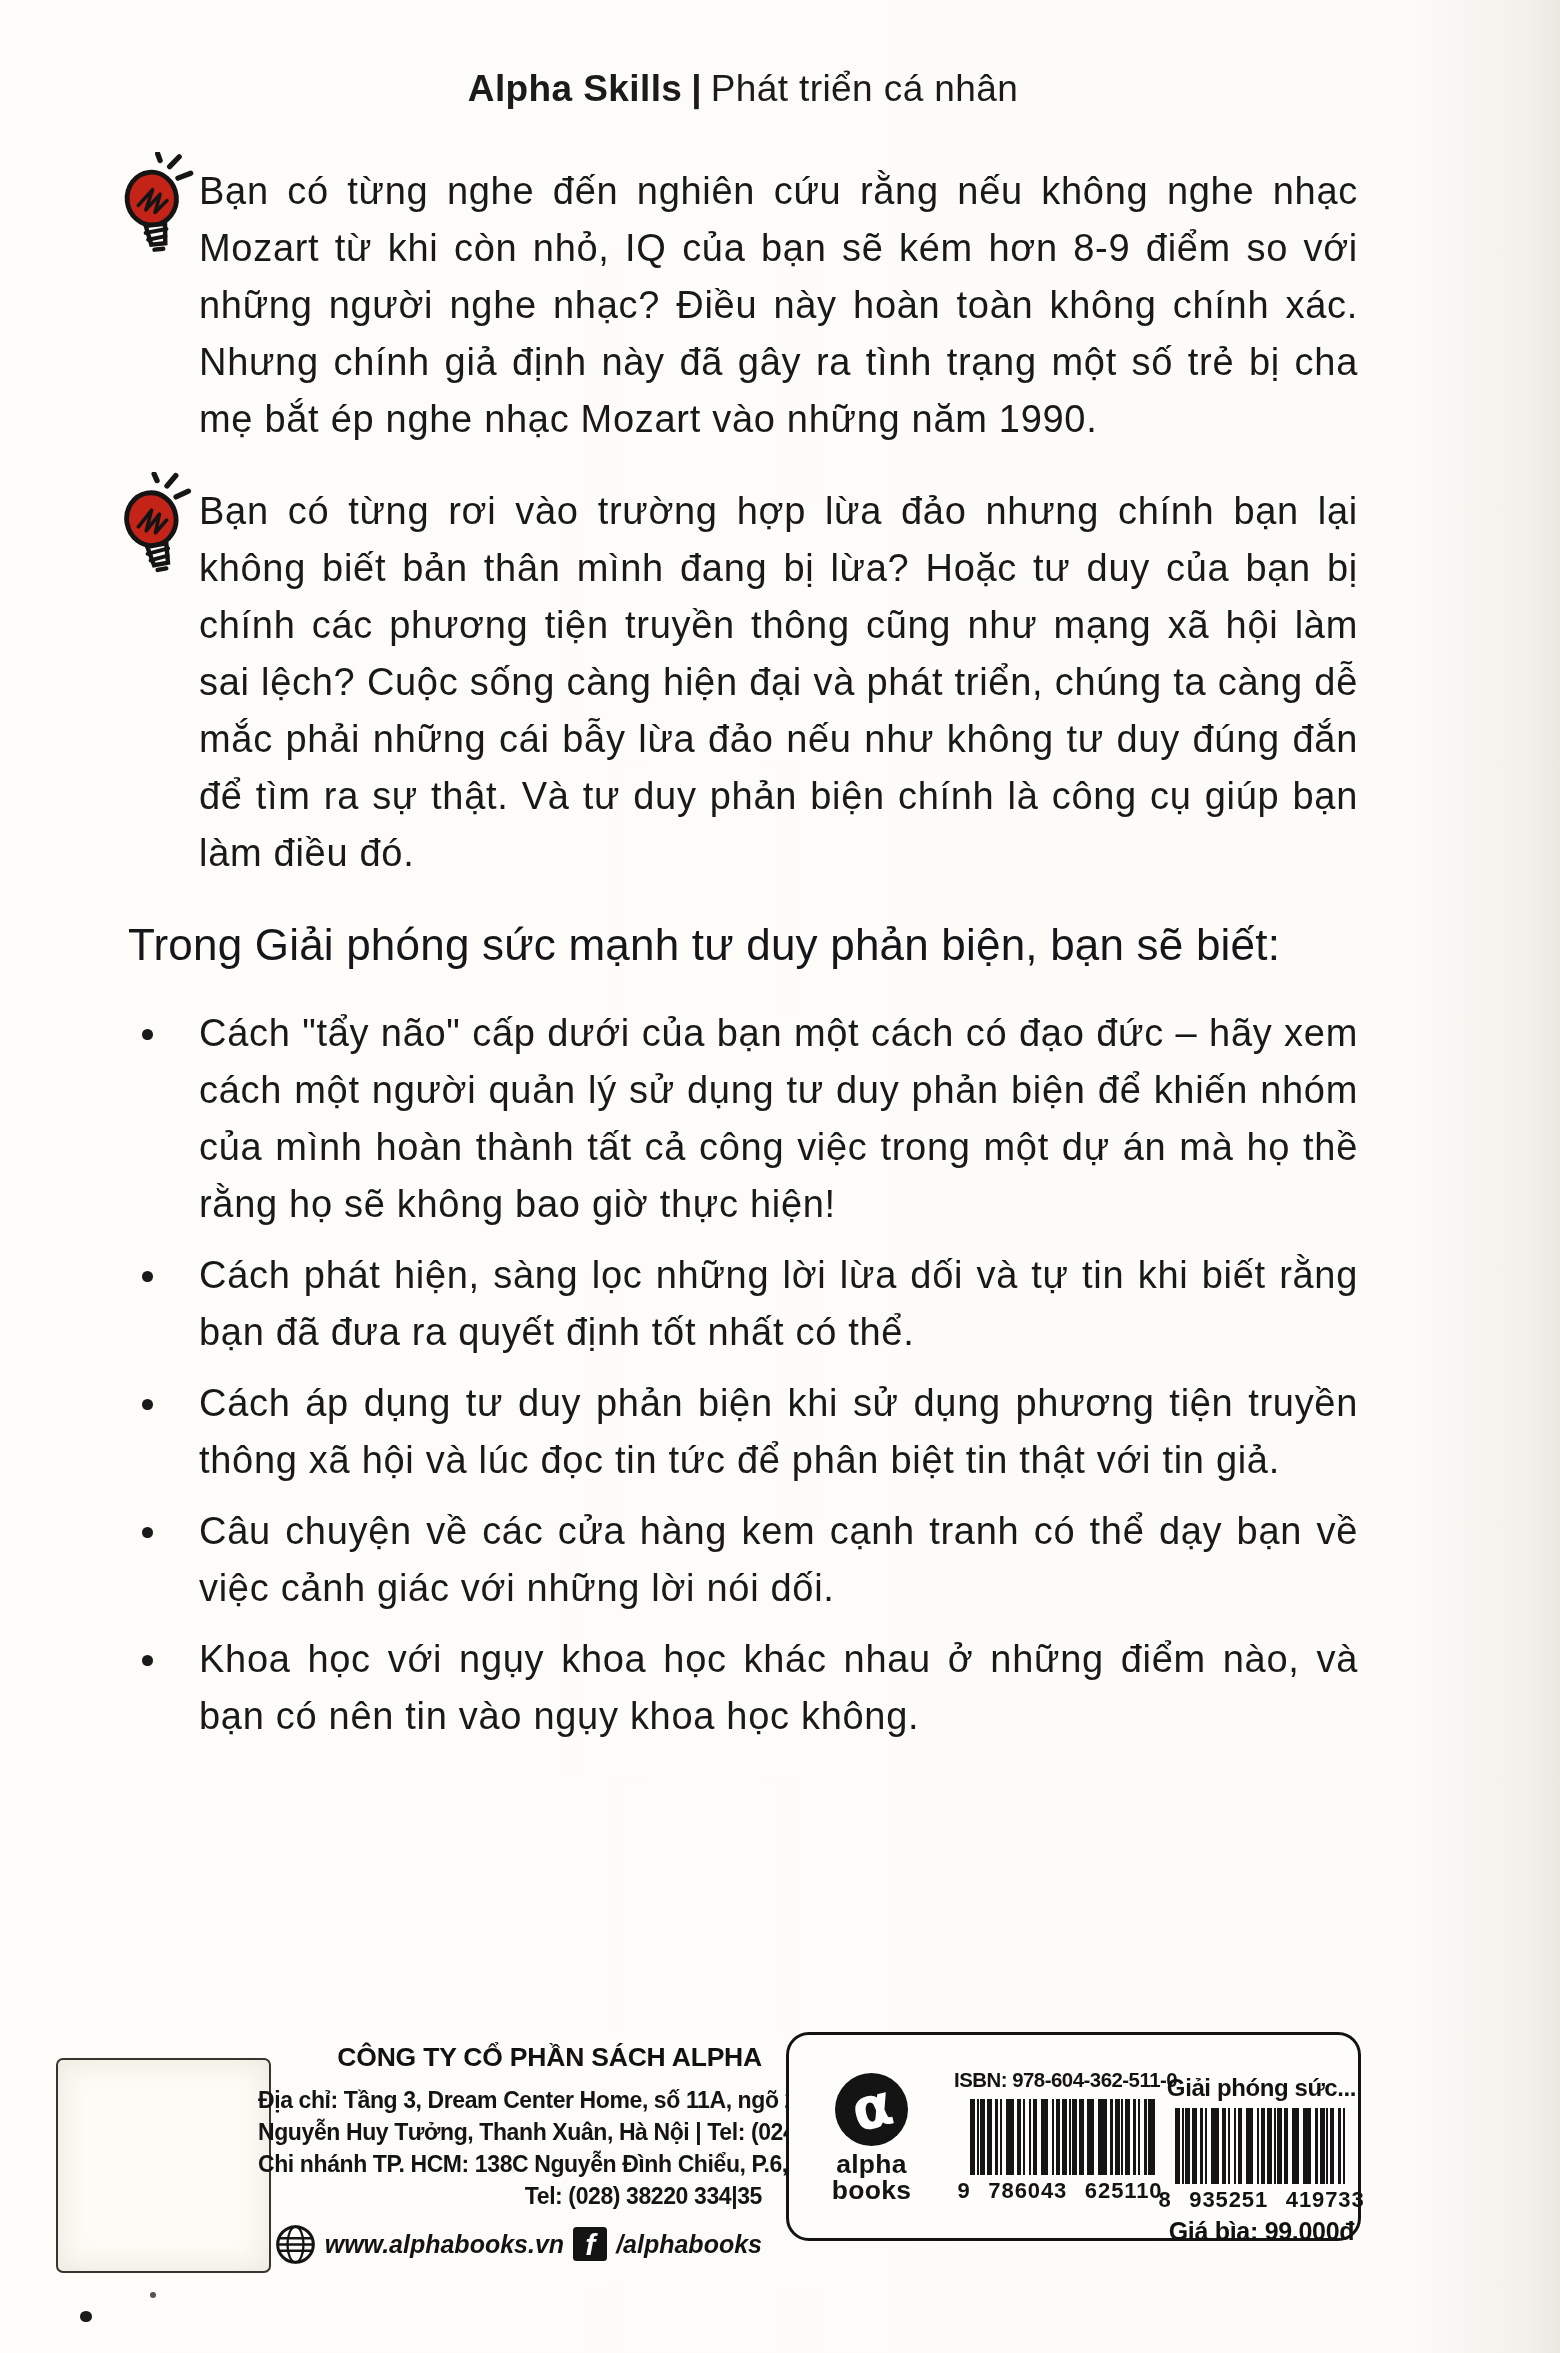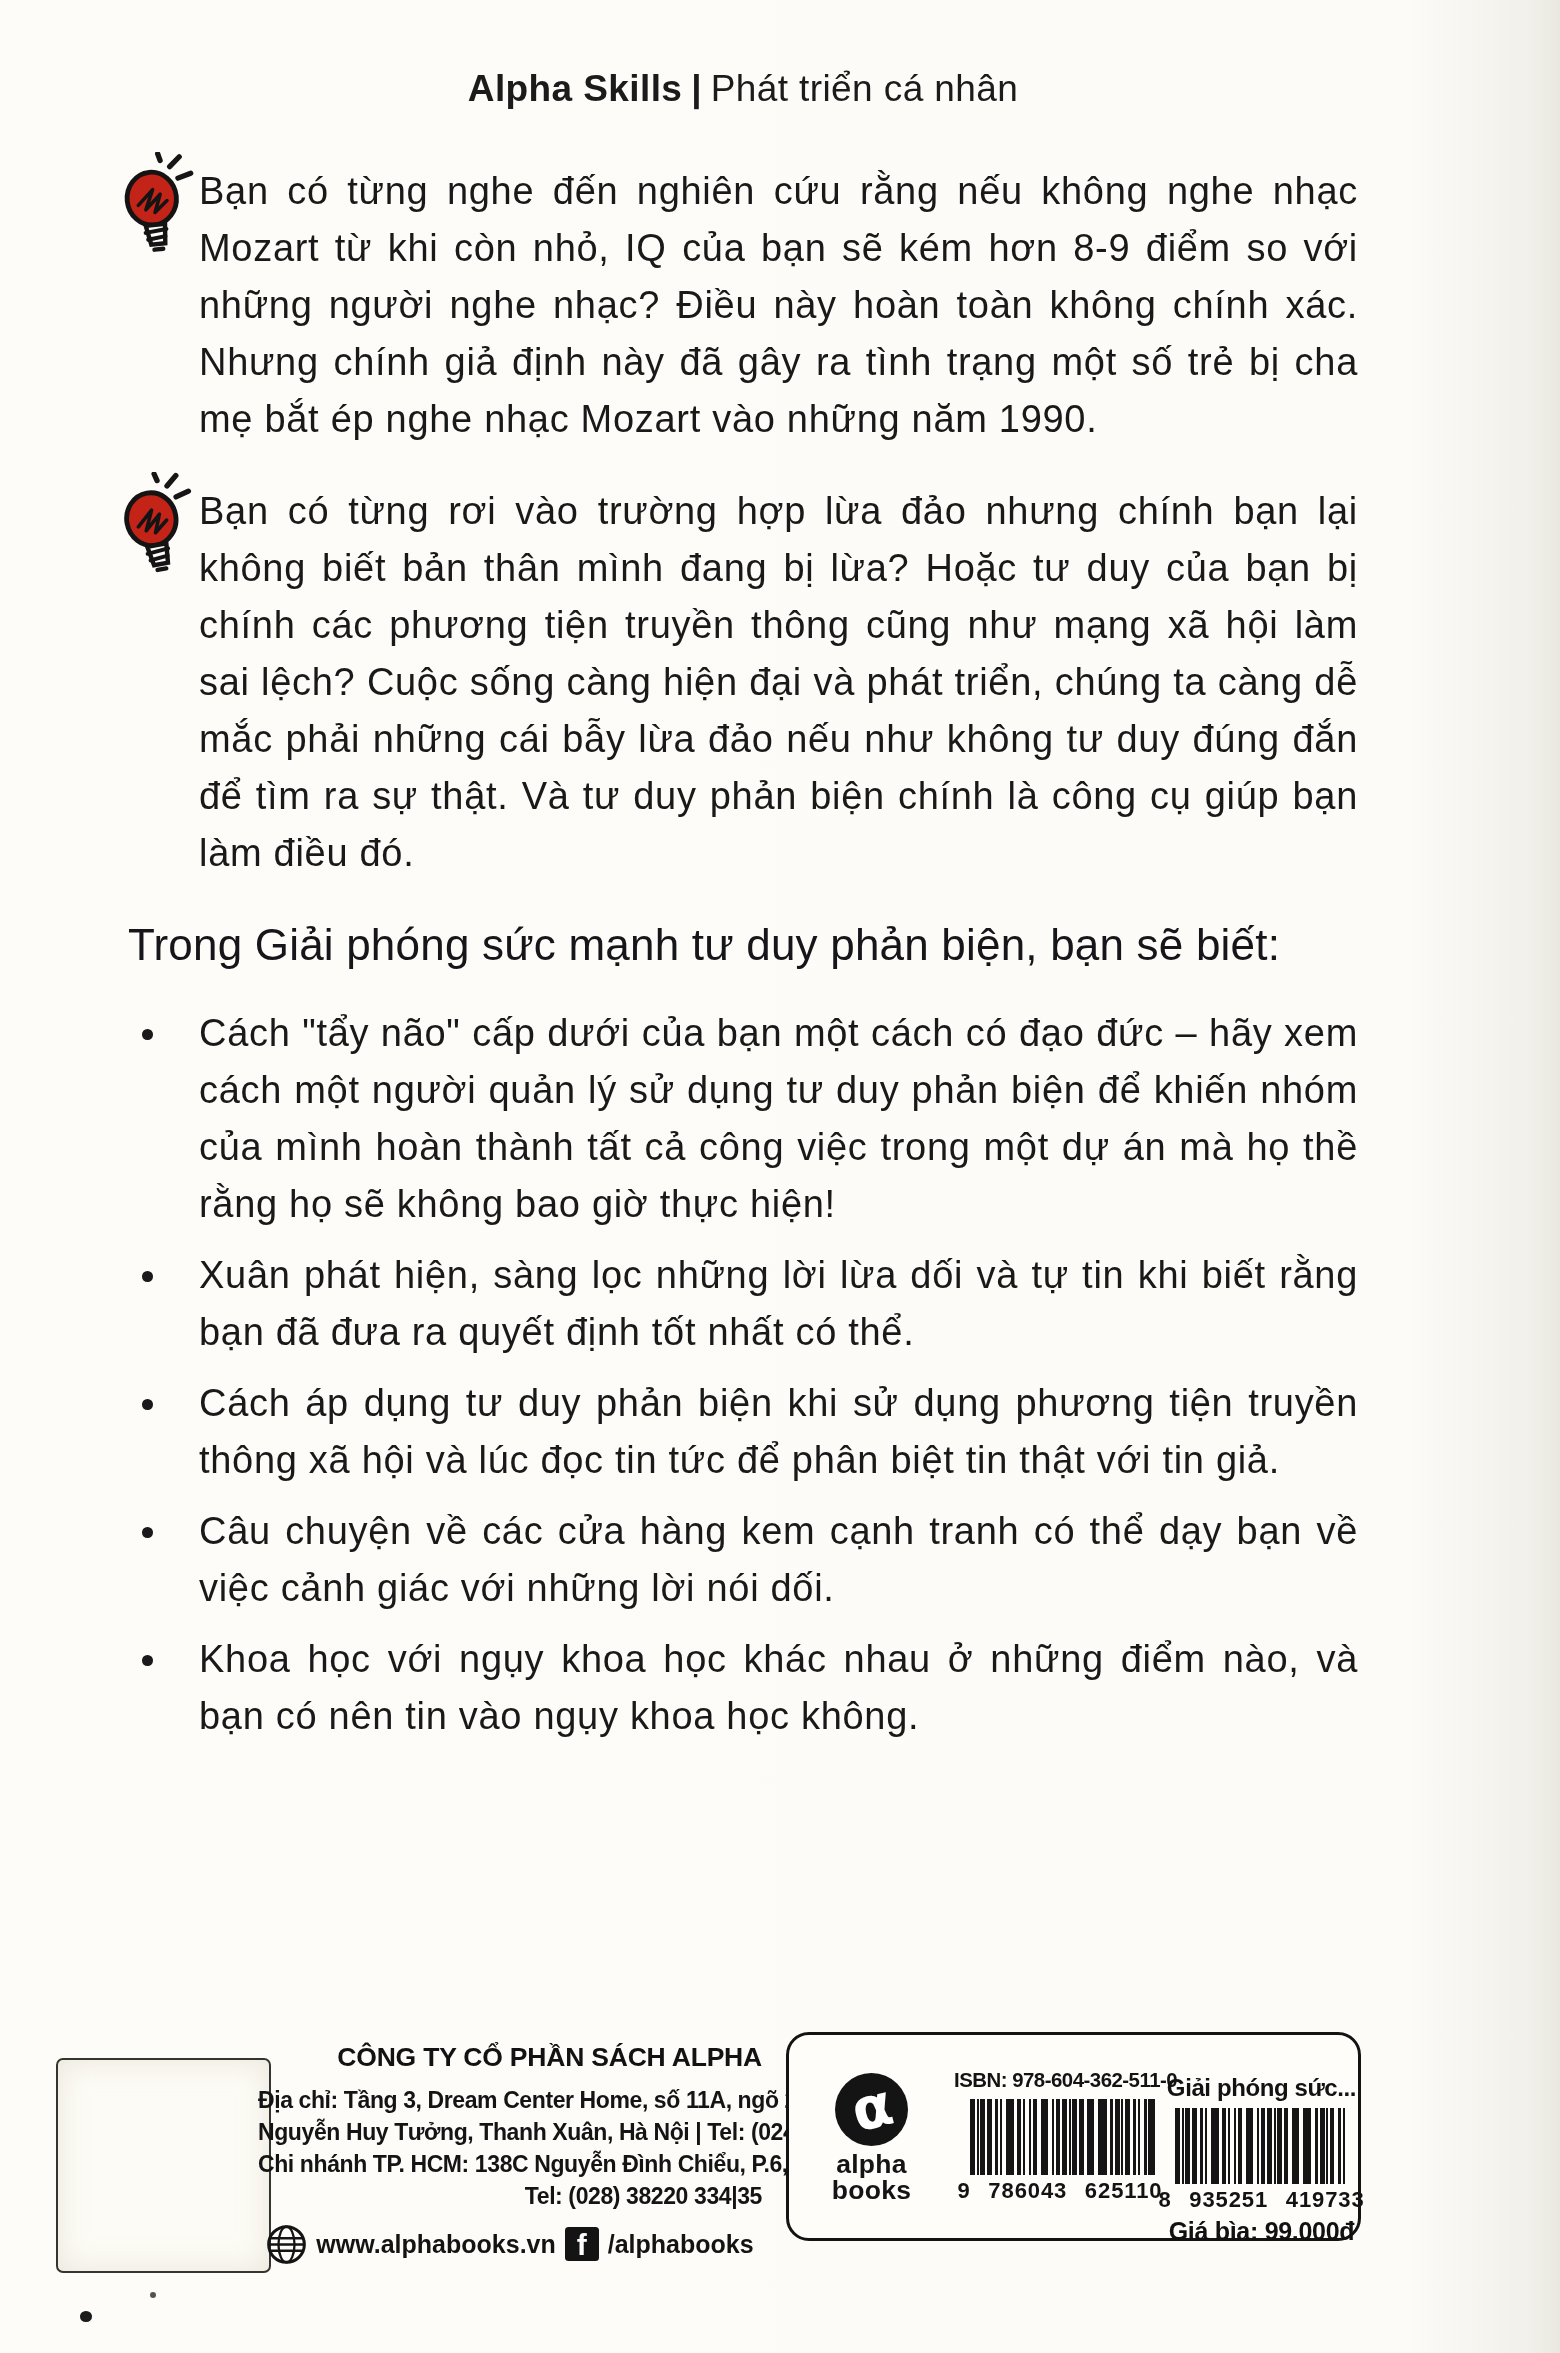--- a/index.html
+++ b/index.html
@@ -53,22 +53,22 @@
     background:#fcfbf5;border:2.7px solid #35342f;border-radius:7px;
     box-shadow:inset 0 0 30px rgba(205,198,175,.38);
   }
   .speck{position:absolute;border-radius:50%;background:#1b1b1b;}
   .speck-1{left:150px;top:2292px;width:6.2px;height:6.2px;opacity:.75;}
   .speck-2{left:80px;top:2311px;width:11.5px;height:10.6px;}
 
   .publisher{position:absolute;left:258px;top:2042px;width:504px;text-align:right;}
   .pub-name{font-size:26.5px;font-weight:bold;letter-spacing:-0.2px;margin-bottom:10.6px;color:#121212;}
   .pub-line{font-size:23px;font-weight:bold;line-height:32px;letter-spacing:-0.4px;color:#141414;white-space:nowrap;}
-  .pub-web{margin-top:12.4px;display:flex;justify-content:center;align-items:center;gap:9px;
-    font-size:25px;font-weight:bold;color:#131313;}
+  .pub-web{margin-top:12.4px;display:flex;justify-content:flex-end;align-items:center;gap:9px;
+    font-size:25px;font-weight:bold;color:#131313;font-style:italic;}
   .globe svg{width:41px;height:41px;display:block;}
   .fb-badge{
     width:34px;height:34px;background:#141414;border-radius:3.5px;color:#fff;
     display:flex;align-items:flex-end;justify-content:center;
     font-weight:bold;font-size:30px;line-height:32px;overflow:hidden;
   }
 
   .barcode-panel{
     position:absolute;left:786px;top:2032px;width:575px;height:209px;
     border:3.5px solid #131313;border-radius:23px;background:#fefdfa;
@@ -152,21 +152,21 @@
       <div class="bullet-item">
         <div class="bullet-dot-col">
             <span class="bullet-dot"></span>
           </div>
         <div class="bullet-text">Cách "tẩy não" cấp dưới của bạn một cách có đạo đức – hãy xem cách một người quản lý sử dụng tư duy phản biện để khiến nhóm của mình hoàn thành tất cả công việc trong một dự án mà họ thề rằng họ sẽ không bao giờ thực hiện!</div>
       </div>
       <div class="bullet-item">
         <div class="bullet-dot-col">
             <span class="bullet-dot"></span>
           </div>
-        <div class="bullet-text">Xuân phát hiện, sàng lọc những lời lừa dối và tự tin khi biết rằng bạn đã đưa ra quyết định tốt nhất có thể.</div>
+        <div class="bullet-text">Cách phát hiện, sàng lọc những lời lừa dối và tự tin khi biết rằng bạn đã đưa ra quyết định tốt nhất có thể.</div>
       </div>
       <div class="bullet-item">
         <div class="bullet-dot-col">
             <span class="bullet-dot"></span>
           </div>
         <div class="bullet-text">Cách áp dụng tư duy phản biện khi sử dụng phương tiện truyền thông xã hội và lúc đọc tin tức để phân biệt tin thật với tin giả.</div>
       </div>
       <div class="bullet-item">
         <div class="bullet-dot-col">
             <span class="bullet-dot"></span>

